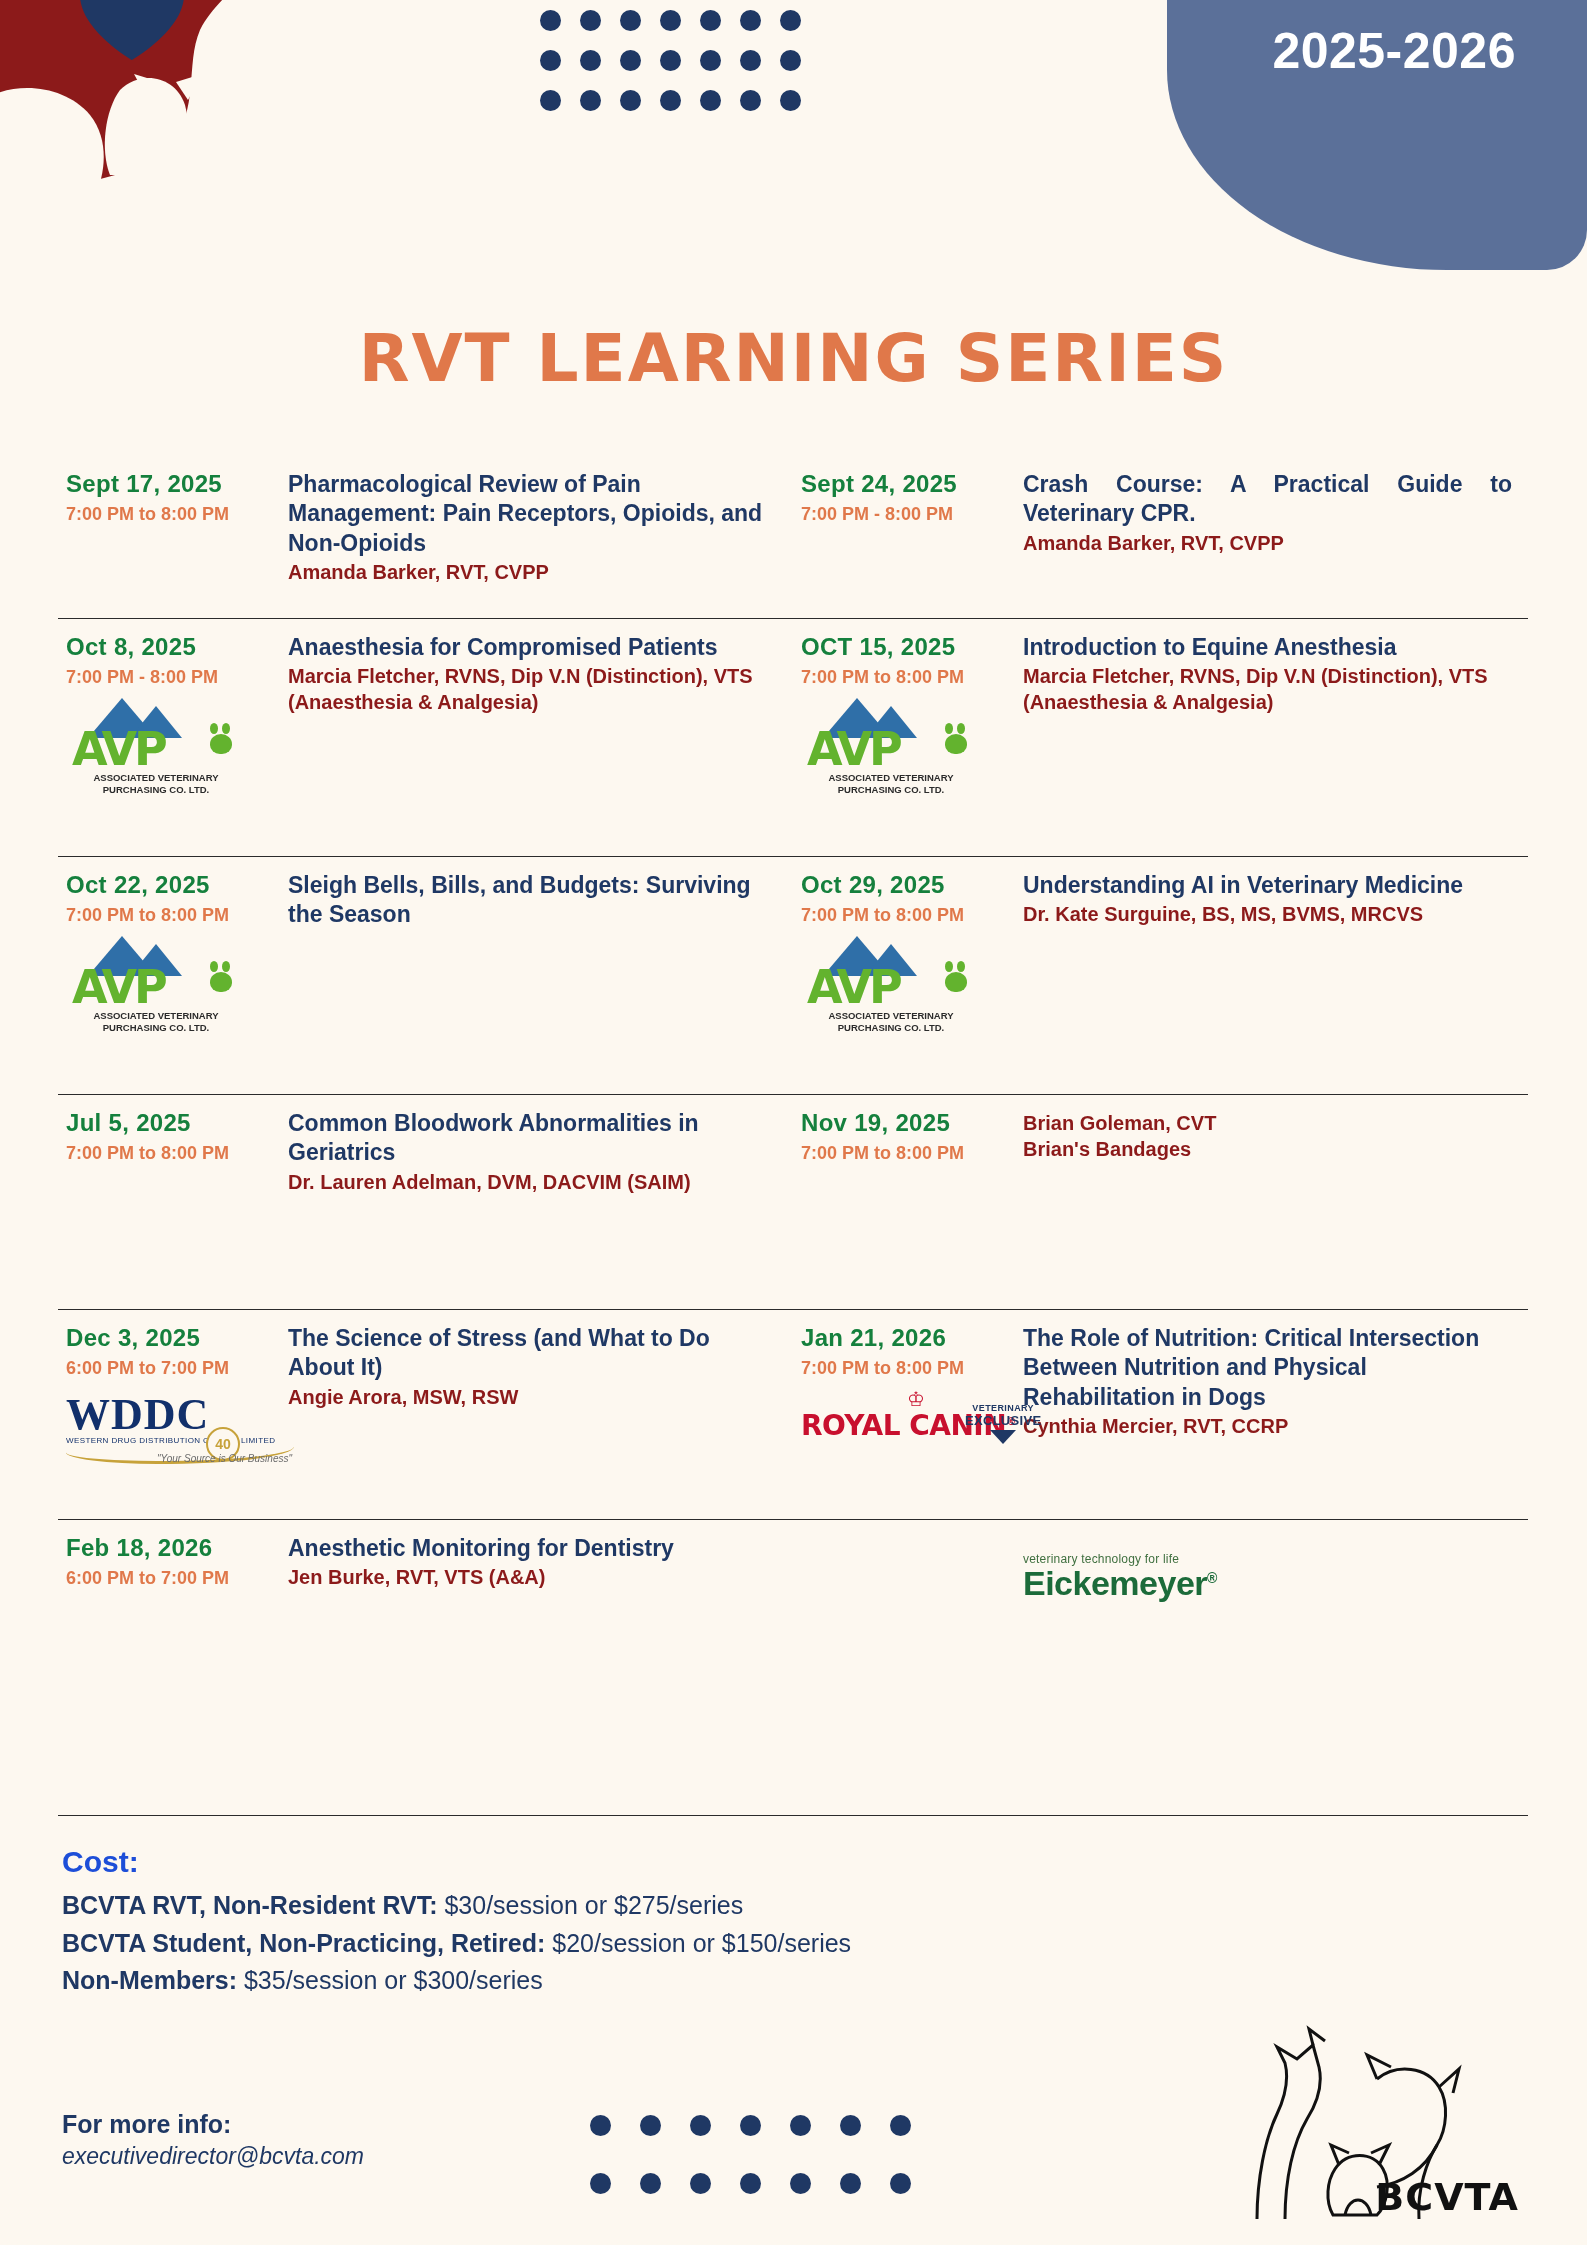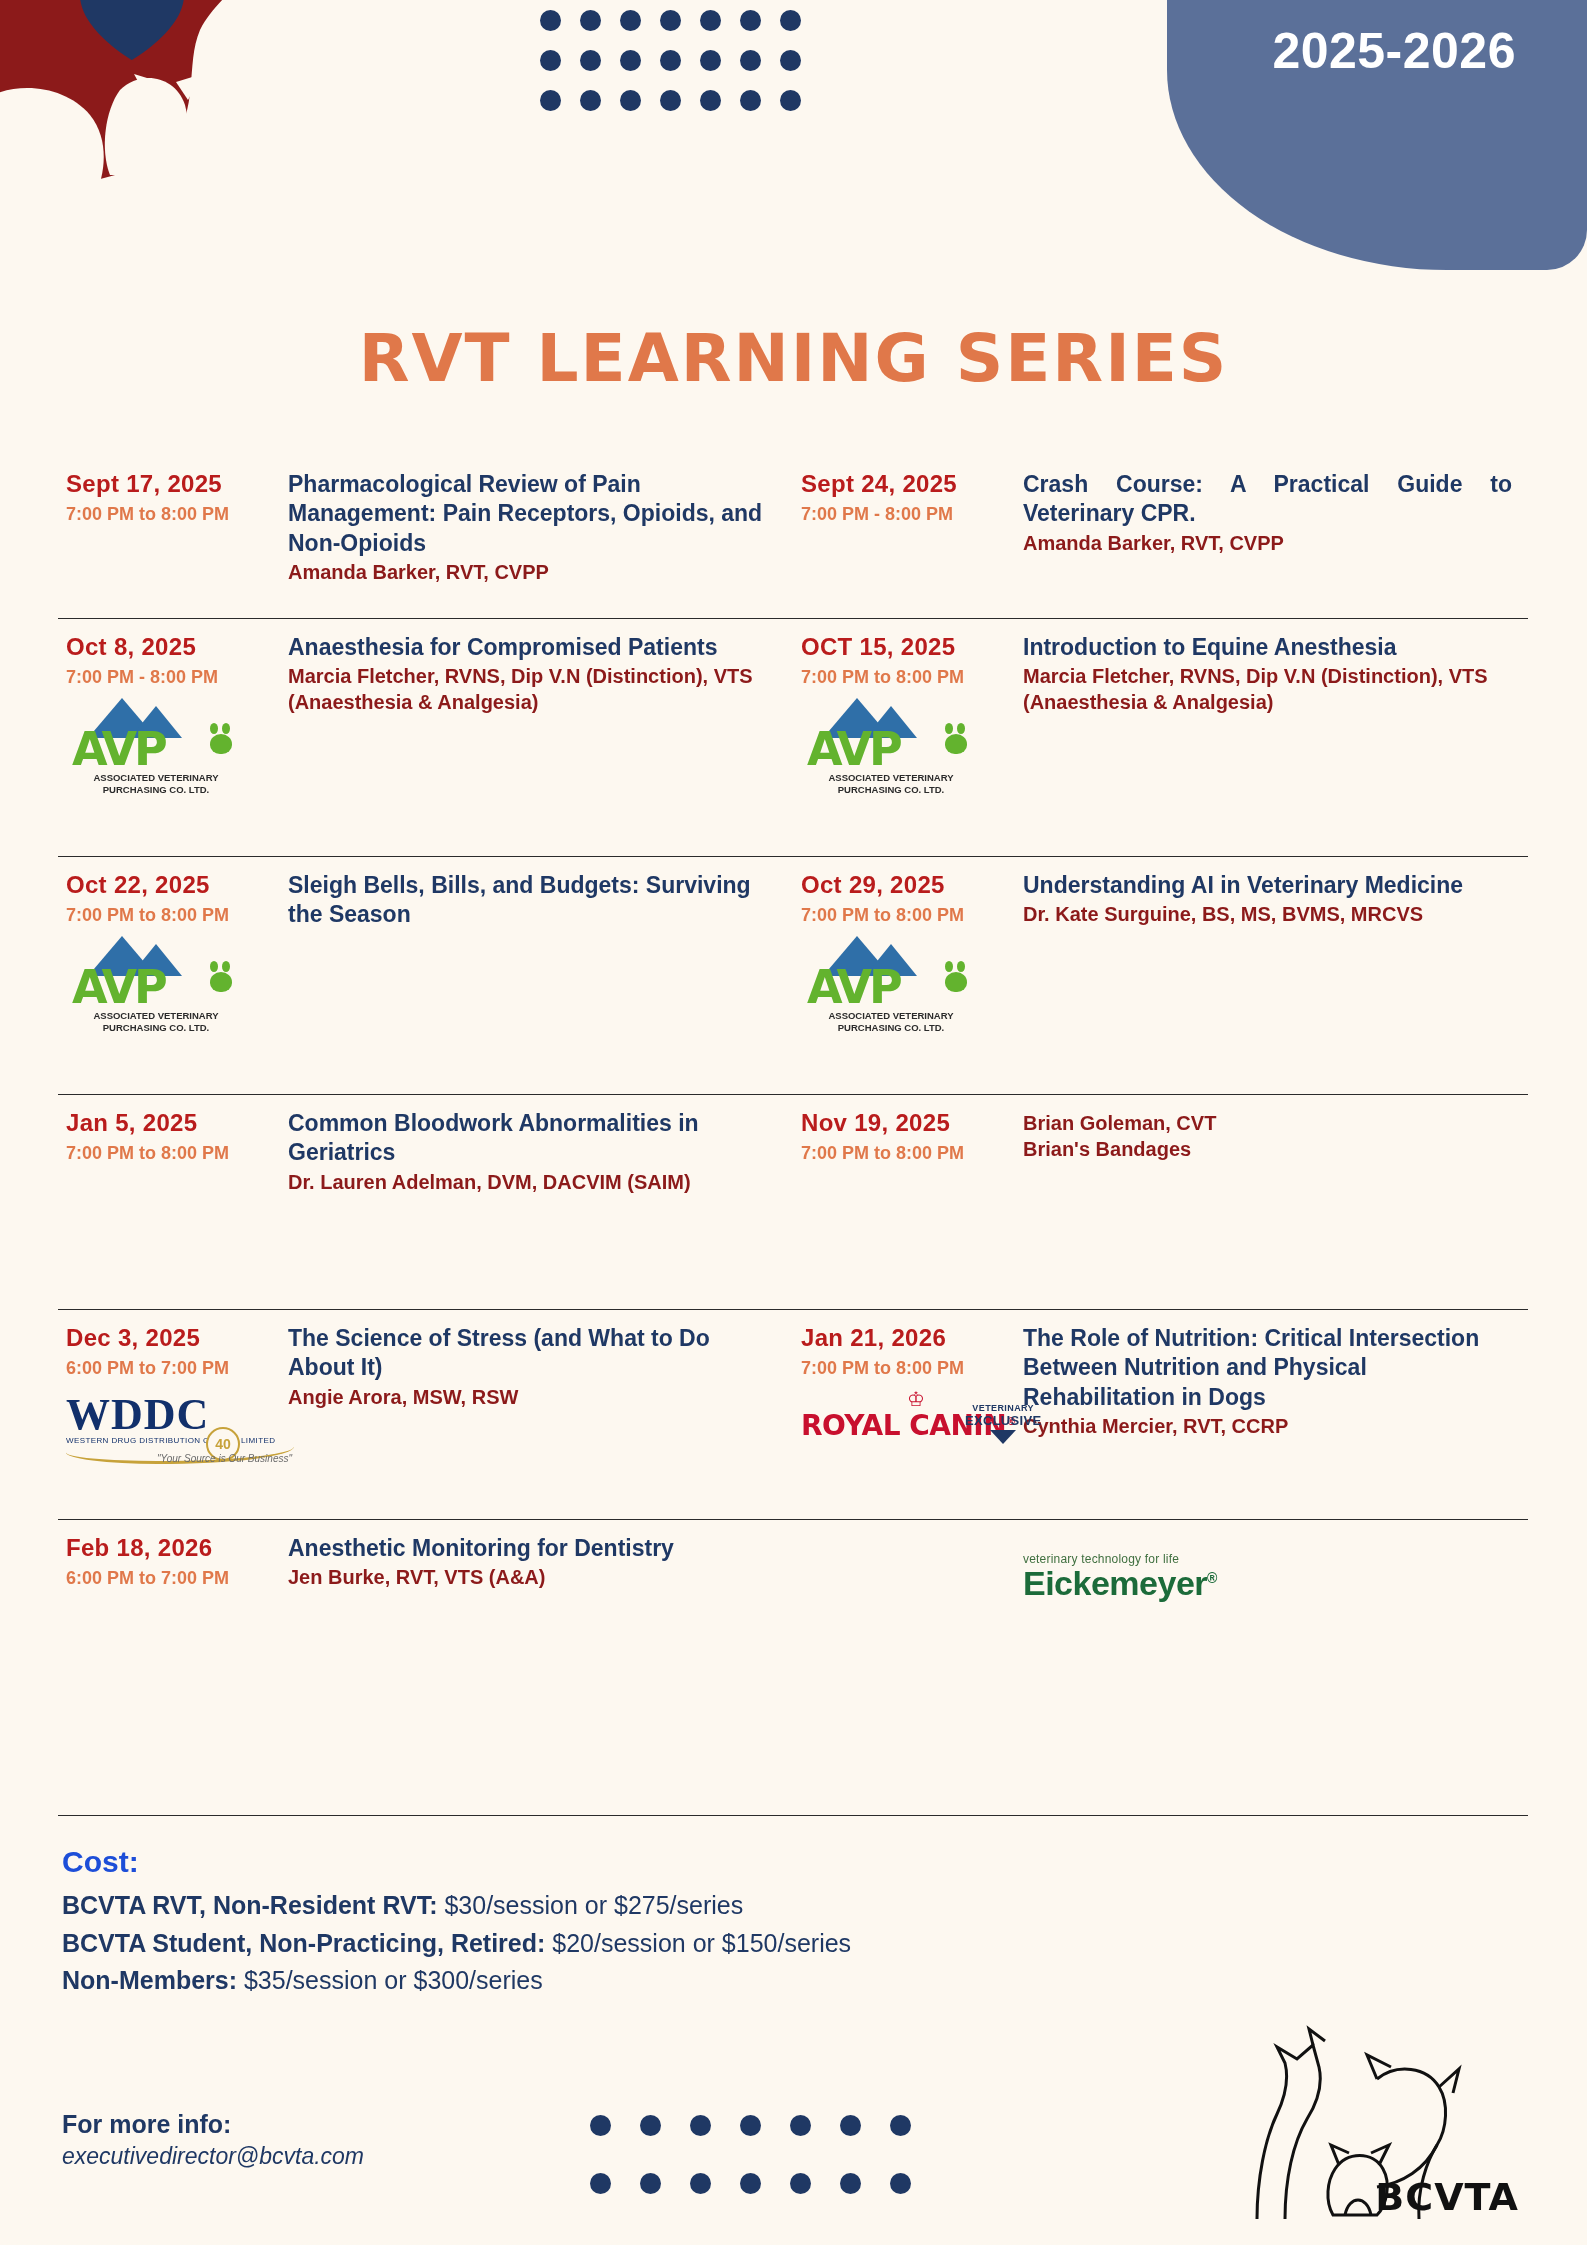--- a/index.html
+++ b/index.html
@@ -99,21 +99,21 @@
     box-sizing: border-box;
     padding-right: 16px;
   }
   .when {
     width: 230px;
     flex: none;
     padding-left: 8px;
     box-sizing: border-box;
   }
   .date {
-    color: #b91c1c;
+    color: #15803d;
     font-size: 24px;
     font-weight: bold;
     margin-bottom: 6px;
     letter-spacing: 0.3px;
   }
   .time {
     color: #e0784a;
     font-size: 18px;
     font-weight: bold;
   }
@@ -502,21 +502,21 @@
       <div class="details">
         <div class="talk-title">Understanding AI in Veterinary Medicine</div>
         <div class="speaker">Dr. Kate Surguine, BS, MS, BVMS, MRCVS</div>
       </div>
     </div>
   </div>
 
   <div class="row" style="min-height:215px;">
     <div class="col">
       <div class="when">
-        <div class="date">Jan 5, 2025</div>
+        <div class="date">Jul 5, 2025</div>
         <div class="time">7:00 PM to 8:00 PM</div>
       </div>
       <div class="details">
         <div class="talk-title">Common Bloodwork Abnormalities in Geriatrics</div>
         <div class="speaker">Dr. Lauren Adelman, DVM, DACVIM (SAIM)</div>
       </div>
     </div>
     <div class="col">
       <div class="when">
         <div class="date">Nov 19, 2025</div>

